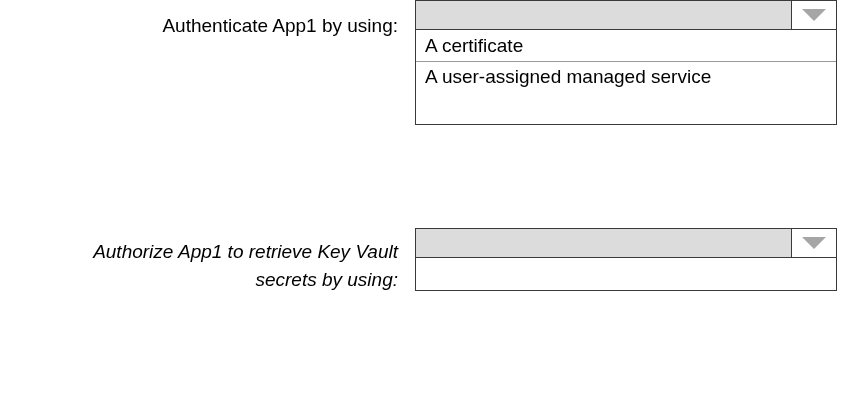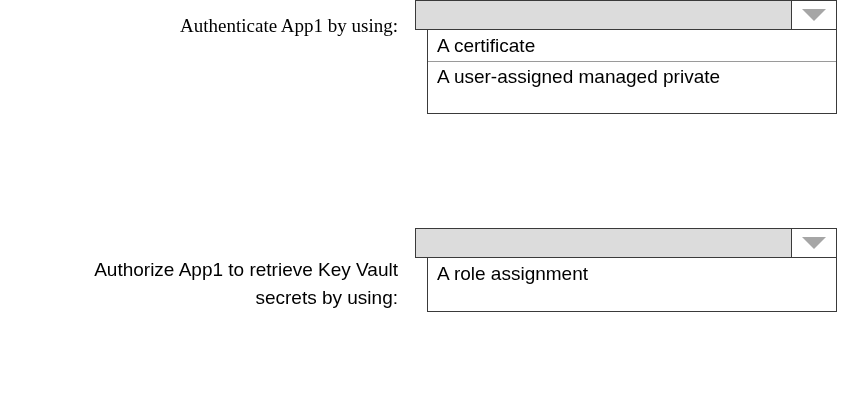--- a/index.html
+++ b/index.html
@@ -27,22 +27,22 @@
   .prompt-label {
     position: absolute;
     left: 0px;
     width: 398px;
     text-align: right;
     font-size: 19px;
     line-height: 28px;
     color: #000000;
     white-space: pre-line;
   }
-  #block-1 .prompt-label { top: 12px; font-family: Liberation Serif, serif; }
-  #block-2 .prompt-label { top: 28px; }
+  #block-1 .prompt-label { top: 12px; }
+  #block-2 .prompt-label { top: 10px; font-style: italic; }
 
   .dropdown {
     position: absolute;
     left: 415px;
     width: 422px;
   }
 
   .dropdown-header {
     position: relative;
     height: 30px;
@@ -80,22 +80,21 @@
     border-left: 12px solid transparent;
     border-right: 12px solid transparent;
     border-top: 12px solid #a6a6a6;
   }
 
   .options-panel {
     box-sizing: border-box;
     border: 1px solid #3a3a3a;
     border-top: none;
     background: #ffffff;
-    padding-bottom: 21px;
-    margin-left: 12px;
+    padding-bottom: 32px;
   }
   .option-row {
     box-sizing: border-box;
     height: 30px;
     display: flex;
     align-items: center;
     padding-left: 9px;
     font-size: 19px;
     line-height: 30px;
     color: #000000;
@@ -121,38 +120,37 @@
 
     <div class="dropdown-header">
       <div class="dropdown-value"></div>
       <div class="dropdown-arrow-btn">
         <span class="arrow-glyph"></span>
       </div>
     </div>
 
     <div class="options-panel">
       <div class="option-row">A certificate</div>
-      <div class="option-row">A user-assigned managed private</div>
+      <div class="option-row">A user-assigned managed service</div>
     </div>
 
   </div>
 </div>
 
 <div class="question-block" id="block-2">
 
   <div class="prompt-label">Authorize App1 to retrieve Key Vault
 secrets by using:</div>
 
   <div class="dropdown">
 
     <div class="dropdown-header">
       <div class="dropdown-value"></div>
       <div class="dropdown-arrow-btn">
         <span class="arrow-glyph"></span>
       </div>
     </div>
 
     <div class="options-panel">
-      <div class="option-row">A role assignment</div>
     </div>
 
   </div>
 </div>
 
 </body></html>

